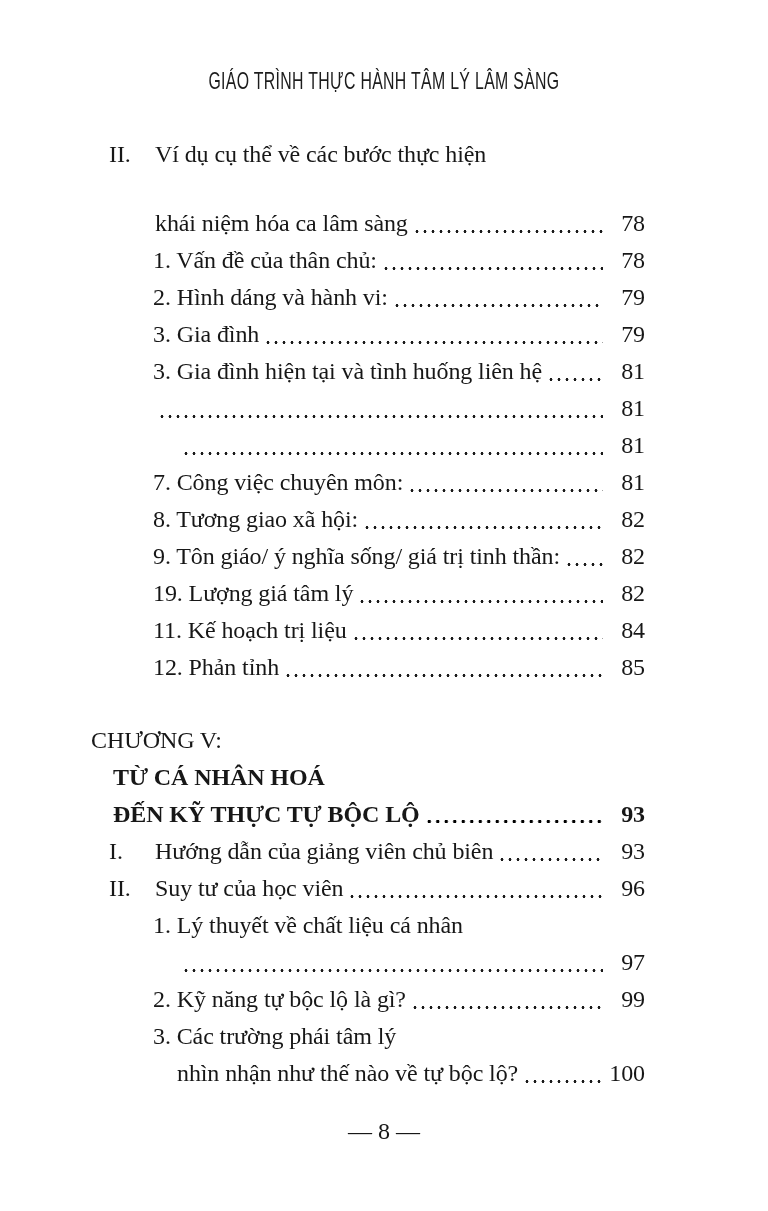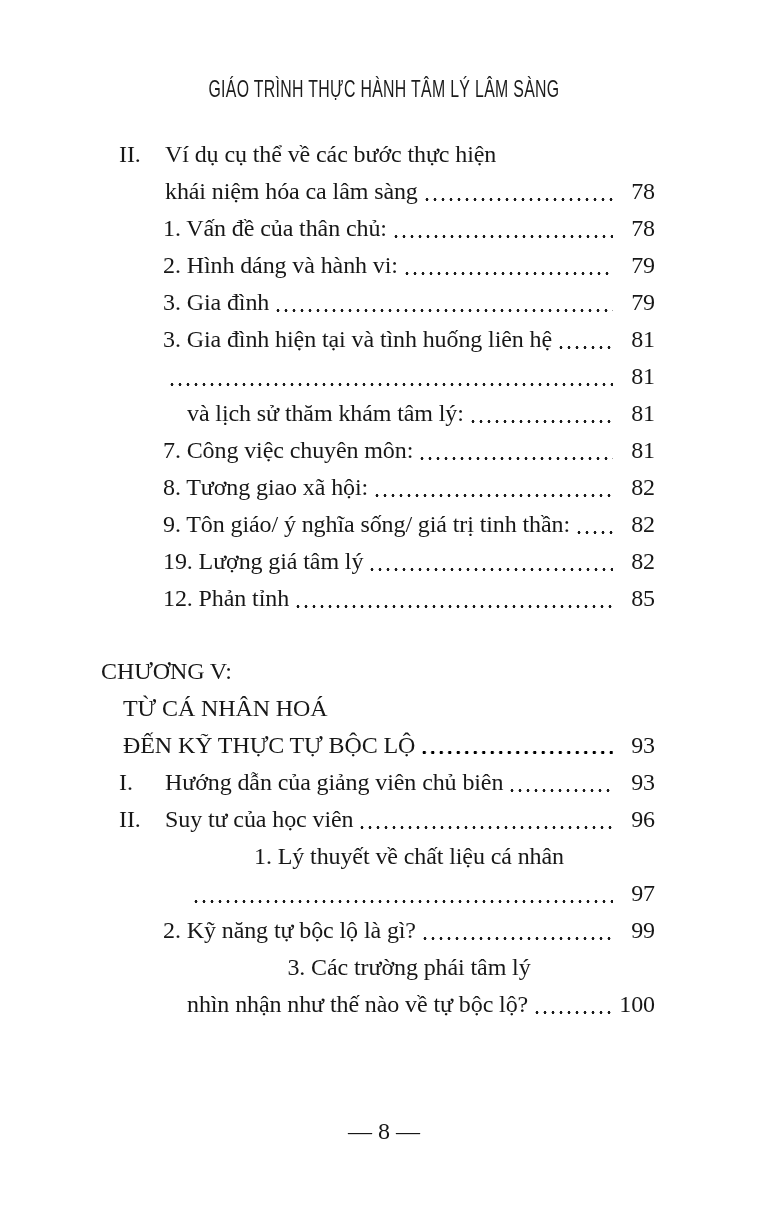--- a/index.html
+++ b/index.html
@@ -8,49 +8,49 @@
     background: #ffffff;
     overflow: hidden;
   }
   .page {
     position: relative;
     width: 768px; height: 1211px;
     font-family: "Liberation Serif", serif;
     color: #171717;
   }
   .running-header {
-    position: absolute; top: 76px; left: 0; width: 768px;
+    position: absolute; top: 68px; left: 0; width: 768px;
     text-align: center;
     font-family: "Liberation Sans", sans-serif;
     font-size: 24px; line-height: 26px;
     color: #1c1c1c;
     white-space: nowrap;
   }
   .running-header .squeeze {
     display: inline-block;
     transform: scaleX(0.66);
     transform-origin: 50% 50%;
     letter-spacing: 0.5px;
   }
   .toc {
-    position: absolute; top: 136px; left: 99px; width: 556px;
+    position: absolute; top: 136px; left: 89px; width: 556px;
   }
   .row {
     display: flex;
     height: 37px; line-height: 37px;
     font-size: 24px;
     letter-spacing: -0.1px;
     white-space: nowrap;
   }
   .num { flex: none; width: 46px; padding-left: 20px; box-sizing: content-box; }
-  .row.cont    { padding-left: 66px; }
-  .row.sub     { padding-left: 64px; justify-content: center; }
+  .row.cont    { padding-left: 66px; margin-top: 32px; }
+  .row.sub     { padding-left: 64px; }
   .row.subcont { padding-left: 88px; }
   .row.chapter  { font-weight: normal; padding-left: 2px; }
-  .row.chapter2 { font-weight: normal; padding-left: 24px; align-items: flex-end; }
+  .row.chapter2 { font-weight: bold; padding-left: 24px; align-items: flex-end; }
   .txt { flex: 0 1 auto; min-width: 0; }
   .leader { flex: 1 1 auto; min-width: 4px; position: relative; margin: 0 6px 0 5px; }
   .leader::after {
     content: "";
     position: absolute; left: 0; right: 0; bottom: 9px; height: 3px;
     background-image: radial-gradient(circle at 50% 50%, #1a1a1a 1.35px, rgba(0,0,0,0) 1.6px);
     background-size: 8px 3px;
     background-repeat: repeat-x;
   }
   .chapter2 .leader::after {
@@ -105,21 +105,20 @@
     <div class="row sub">
       <span class="txt">3. Gia đình hiện tại và tình huống liên hệ</span>
       <span class="leader"></span>
       <span class="pg">81</span>
     </div>
     <div class="row sub">
       <span class="leader"></span>
       <span class="pg">81</span>
     </div>
     <div class="row subcont">
-      <span class="txt">và lịch sử thăm khám tâm lý:</span>
       <span class="leader"></span>
       <span class="pg">81</span>
     </div>
     <div class="row sub">
       <span class="txt">7. Công việc chuyên môn:</span>
       <span class="leader"></span>
       <span class="pg">81</span>
     </div>
     <div class="row sub">
       <span class="txt">8. Tương giao xã hội:</span>
@@ -128,20 +127,25 @@
     </div>
     <div class="row sub">
       <span class="txt">9. Tôn giáo/ ý nghĩa sống/ giá trị tinh thần:</span>
       <span class="leader"></span>
       <span class="pg">82</span>
     </div>
     <div class="row sub">
       <span class="txt">19. Lượng giá tâm lý</span>
       <span class="leader"></span>
       <span class="pg">82</span>
+    </div>
+    <div class="row sub">
+      <span class="txt">11. Kế hoạch trị liệu</span>
+      <span class="leader"></span>
+      <span class="pg">84</span>
     </div>
     <div class="row sub">
       <span class="txt">12. Phản tỉnh</span>
       <span class="leader"></span>
       <span class="pg">85</span>
     </div>
 
     <div class="section-gap"></div>
 
     <div class="row chapter">

